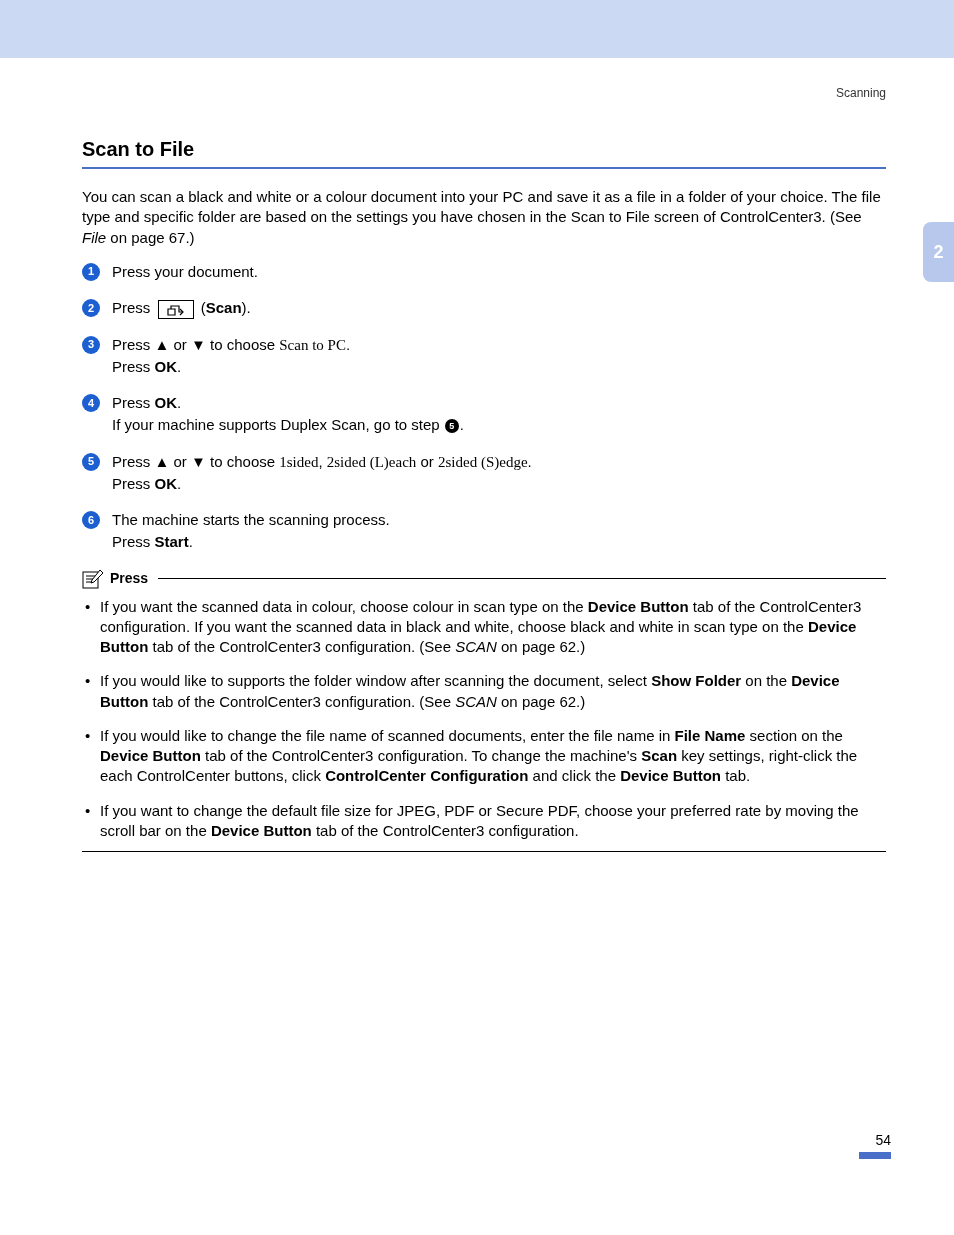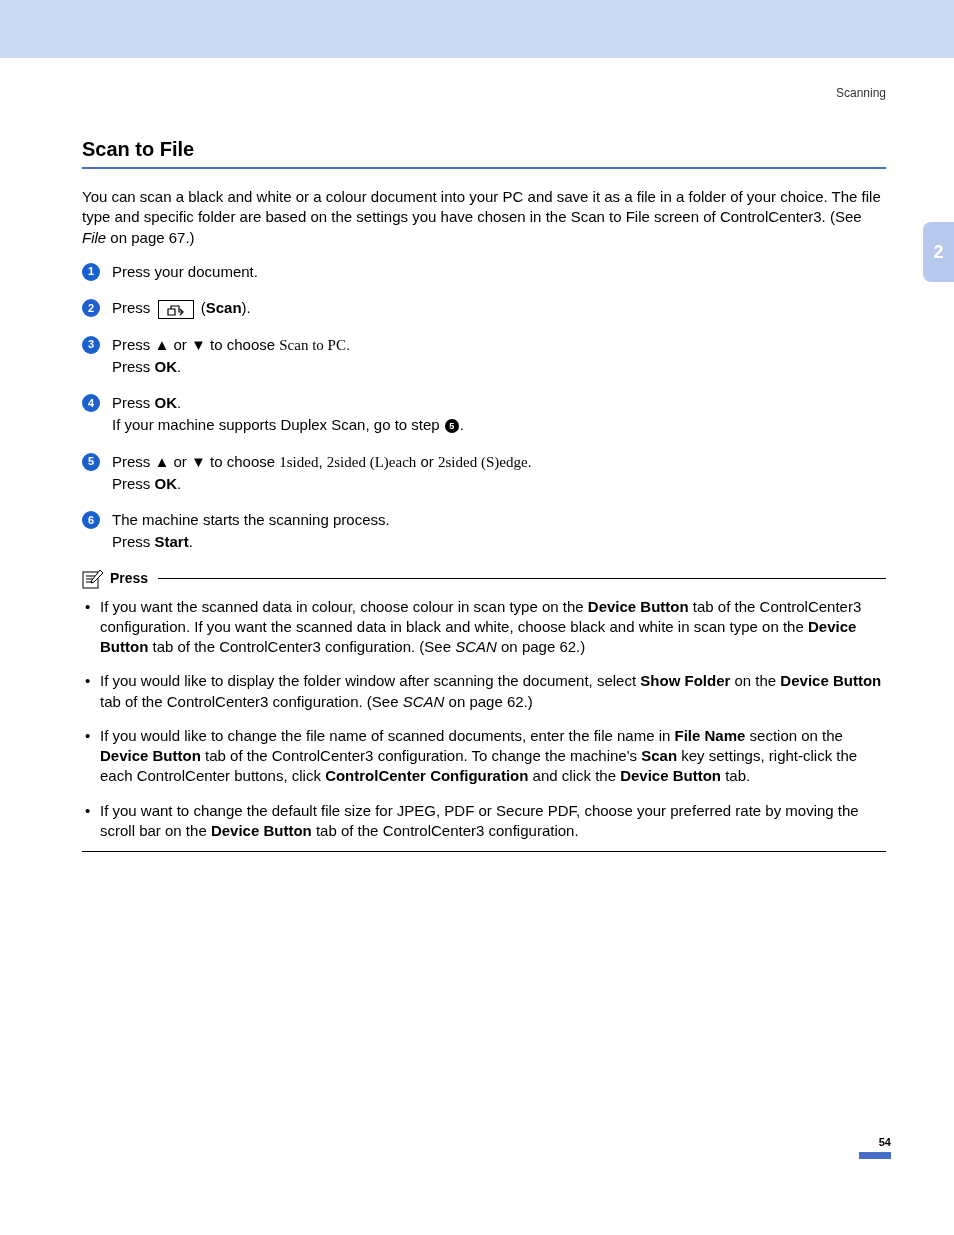--- a/index.html
+++ b/index.html
@@ -24,21 +24,21 @@
   .scan-key svg{display:block}
   .note-head{display:flex;align-items:center;margin-top:10px;margin-bottom:8px}
   .note-icon{width:22px;height:20px;margin-right:6px;flex-shrink:0}
   .note-title{font-weight:bold;font-size:14px;margin-right:10px}
   .note-rule{flex:1;height:1px;background:#000}
   .notes-list{list-style:none;padding:0;margin:0 0 10px 0}
   .notes-list li{position:relative;padding-left:18px;margin-bottom:14px}
   .notes-list li::before{content:"•";position:absolute;left:3px;top:0;font-size:15px}
   .note-end-rule{height:1px;background:#000;margin-top:-4px}
   .page-number-wrap{position:absolute;right:63px;bottom:44px;text-align:right}
-  .page-number{font-size:11px;font-weight:bold}
+  .page-number{font-size:14px;font-weight:normal}
   .page-number-bar{width:32px;height:7px;background:#4a6fc8;margin-top:2px}
 </style>
 </head>
 <body>
 
 <div class="page">
   <div class="top-band"></div>
   <div class="running-head">Scanning</div>
   <div class="chapter-tab">2</div>
 
@@ -117,21 +117,21 @@
       </span>
       <span class="note-title">Press</span>
       <span class="note-rule"></span>
     </div>
 
     <ul class="notes-list">
       <li>
         <span>If you want the scanned data in colour, choose colour in scan type on the </span><span class="bold">Device Button</span><span> tab of the ControlCenter3 configuration. If you want the scanned data in black and white, choose black and white in scan type on the </span><span class="bold">Device Button</span><span> tab of the ControlCenter3 configuration. (See </span><span style="font-style:italic">SCAN</span><span> on page 62.)</span>
       </li>
       <li>
-        <span>If you would like to display the folder window after scanning the document, select </span><span class="bold">Show Folder</span><span> on the </span><span class="bold">Device Button</span><span> tab of the ControlCenter3 configuration. (See </span><span style="font-style:italic">SCAN</span><span> on page 62.)</span>
+        <span>If you would like to supports the folder window after scanning the document, select </span><span class="bold">Show Folder</span><span> on the </span><span class="bold">Device Button</span><span> tab of the ControlCenter3 configuration. (See </span><span style="font-style:italic">SCAN</span><span> on page 62.)</span>
       </li>
       <li>
         <span>If you would like to change the file name of scanned documents, enter the file name in </span><span class="bold">File Name</span><span> section on the </span><span class="bold">Device Button</span><span> tab of the ControlCenter3 configuration. To change the machine's </span><span class="bold">Scan</span><span> key settings, right-click the each ControlCenter buttons, click </span><span class="bold">ControlCenter Configuration</span><span> and click the </span><span class="bold">Device Button</span><span> tab.</span>
       </li>
       <li>
         <span>If you want to change the default file size for JPEG, PDF or Secure PDF, choose your preferred rate by moving the scroll bar on the </span><span class="bold">Device Button</span><span> tab of the ControlCenter3 configuration.</span>
       </li>
     </ul>
     <div class="note-end-rule"></div>
   </div>

